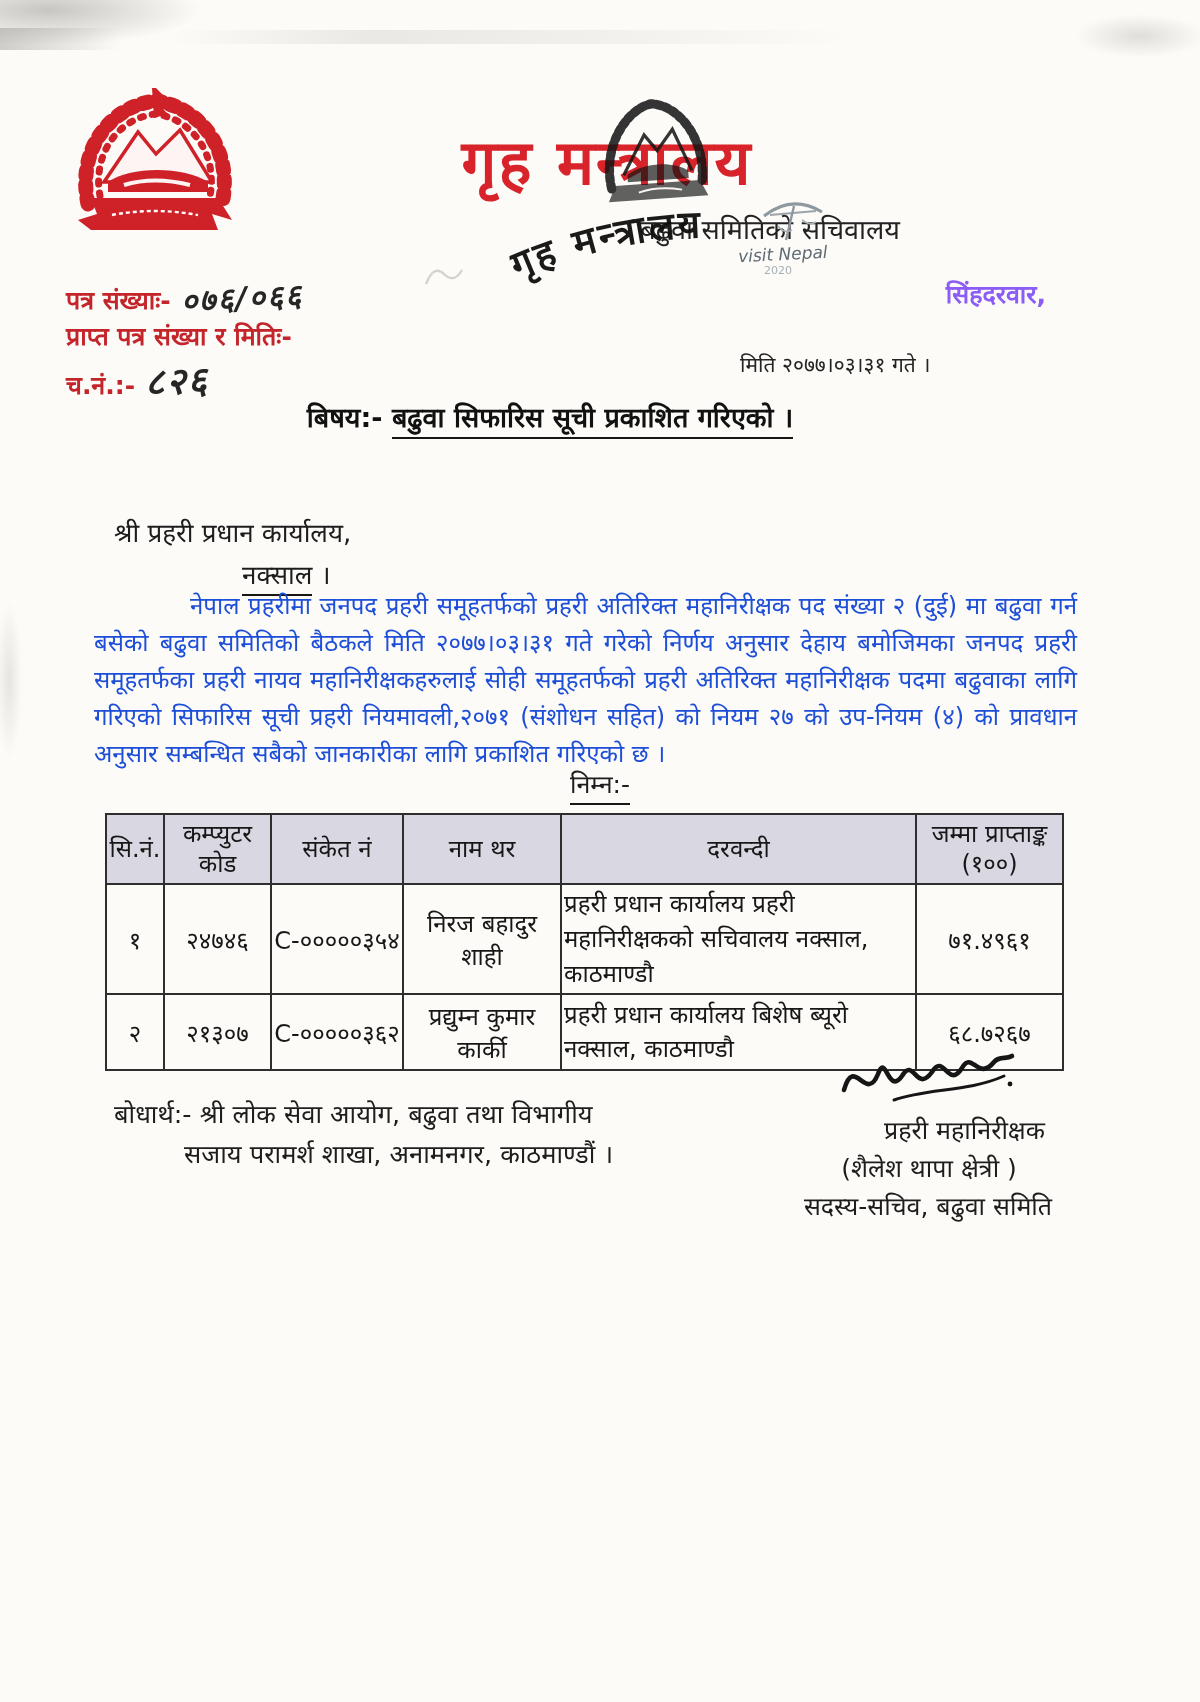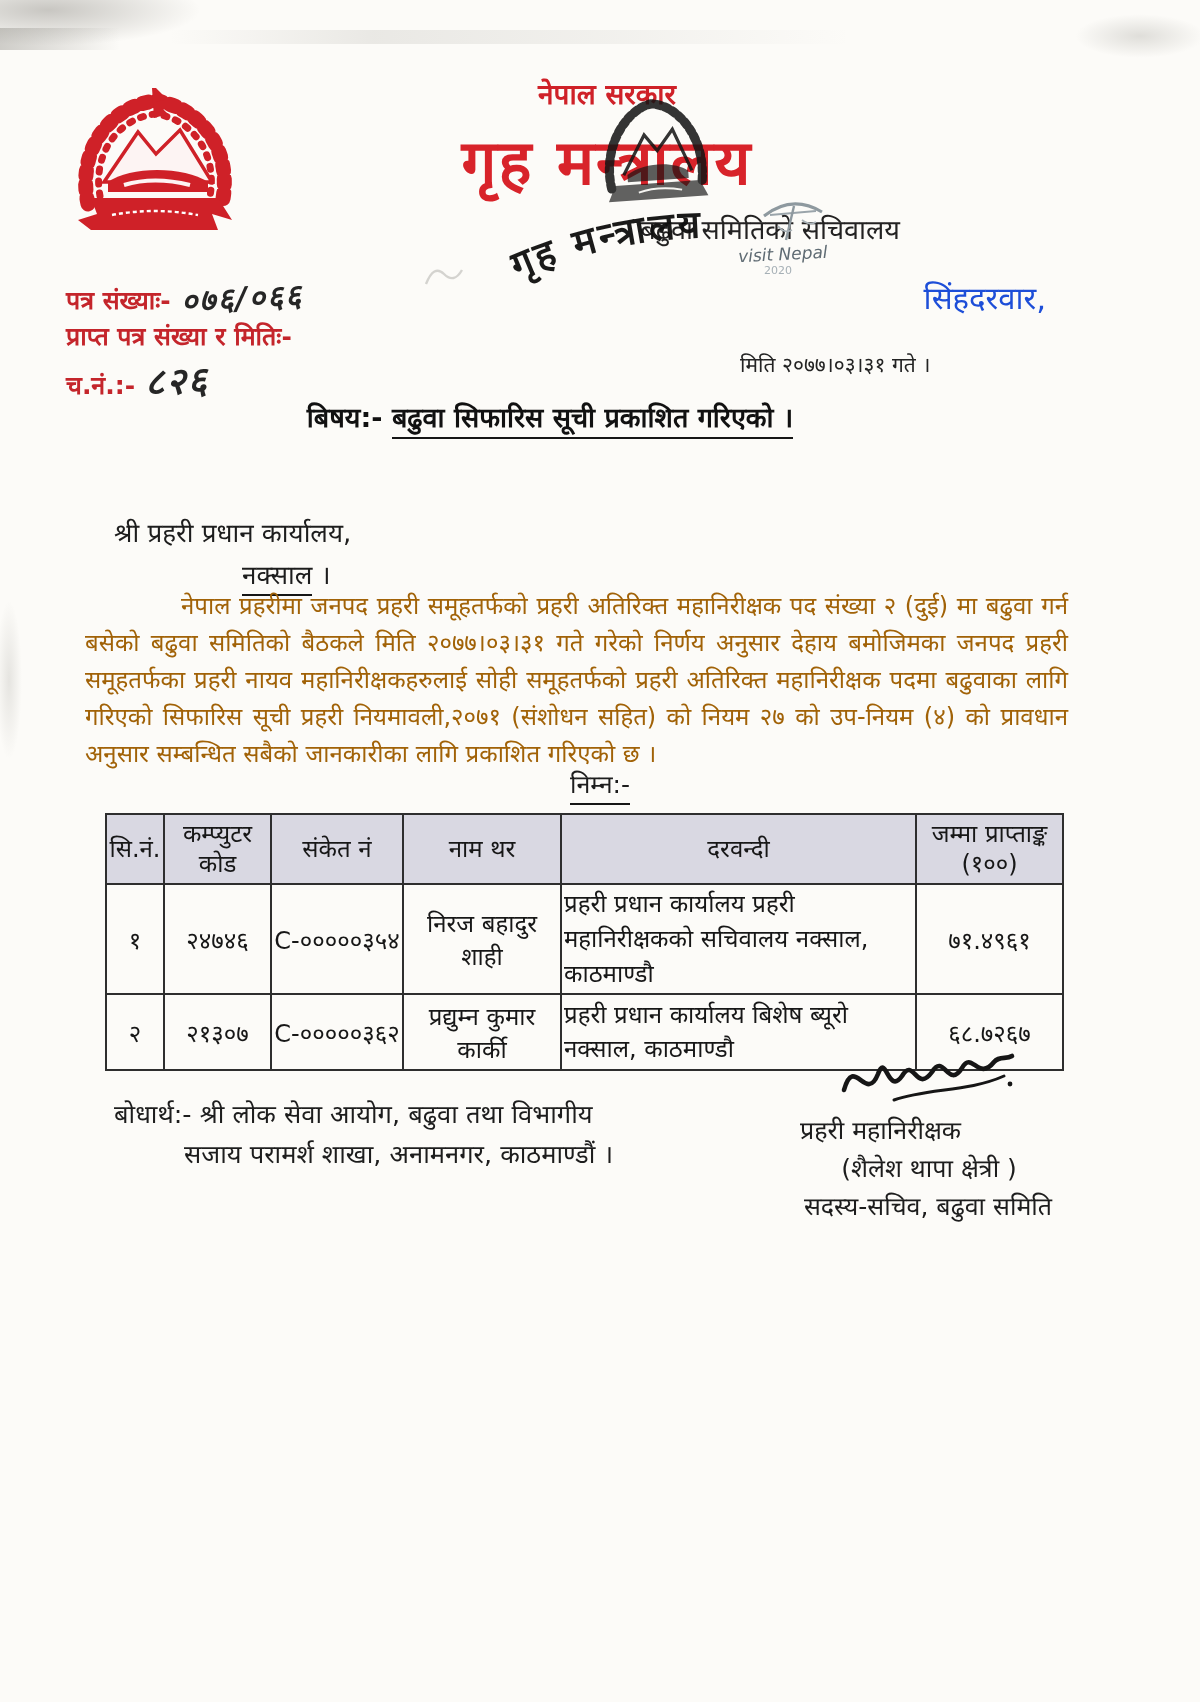--- a/index.html
+++ b/index.html
@@ -32,43 +32,43 @@
   .vn-year{position:absolute;left:34px;top:64px;font-size:11px;color:#a6b0b6;}
 
   
   .redlab{color:#c4252b;font-weight:bold;font-size:25px;white-space:nowrap;}
   .refline1{left:66px;top:276px;}
   .refline2{left:66px;top:318px;}
   .refline3{left:66px;top:354px;}
   .hand{display:inline-block;font-size:31px;font-weight:600;font-style:italic;color:#262626;
         transform:rotate(-3deg);margin-left:10px;letter-spacing:2px;}
   .hand2{font-size:37px;transform:rotate(-2deg);}
-  .addr1{left:760px;top:276px;width:286px;text-align:right;color:#1d4ed8;font-weight:normal;font-size:31px;}
+  .addr1{left:760px;top:276px;width:286px;text-align:right;color:#8b5cf6;font-weight:bold;font-size:25px;}
   .addr2{left:760px;top:312px;width:286px;text-align:right;color:#c4252b;font-weight:bold;font-size:27px;}
   .addr3{left:740px;top:350px;width:306px;text-align:left;color:#232323;font-size:21px;}
 
   
   .subject{left:150px;top:398px;width:800px;text-align:center;font-size:27px;font-weight:bold;color:#111;}
   .u{border-bottom:2.5px solid #161616;padding-bottom:4px;}
   .recip1{left:114px;top:514px;font-size:26px;}
   .recip2{left:242px;top:556px;font-size:26px;}
-  .bodypara{left:85px;top:588px;width:983px;font-size:24px;line-height:37px;text-align:justify;text-indent:96px;color:#a16207;}
+  .bodypara{left:94px;top:588px;width:983px;font-size:24px;line-height:37px;text-align:justify;text-indent:96px;color:#1d4ed8;}
   .listintro{left:400px;top:766px;width:400px;text-align:center;font-size:25px;}
 
   
   table.promo{position:absolute;left:105px;top:813px;width:957px;border-collapse:collapse;table-layout:fixed;font-size:24px;color:#171717;}
   table.promo th,table.promo td{border:2px solid #2e2e2e;overflow:hidden;}
   table.promo thead th{background:#d9d8e2;font-weight:normal;height:64px;line-height:1.25;padding:2px;}
   table.promo tbody td{height:70px;padding:2px;}
   td.c,th.c{text-align:center;}
   td.post{text-align:left;padding:4px 10px;line-height:1.45;}
 
   
   .sig{left:836px;top:1044px;width:185px;height:74px;}
-  .sigtitle{left:800px;top:1112px;width:245px;text-align:left;font-size:25px;}
+  .sigtitle{left:800px;top:1112px;width:245px;text-align:right;font-size:25px;}
   .signame{left:795px;top:1150px;width:268px;text-align:center;font-size:25px;}
   .sigrole{left:773px;top:1188px;width:310px;text-align:center;font-size:25px;}
   .cc1{left:114px;top:1096px;font-size:25.5px;}
   .cc2{left:184px;top:1136px;font-size:25.5px;}
   .pencil{left:420px;top:258px;width:46px;height:34px;opacity:.35;}
 </style>
 </head>
 <body>
 
 <div id="paper">
@@ -86,21 +86,20 @@
     <path d="M22,118 C10,62 46,20 89,15 C132,20 168,62 156,118" stroke="#cf2128" stroke-width="15" fill="none" stroke-dasharray="6 8" stroke-linecap="round"></path>
     <path d="M34,110 C26,66 54,32 89,28 C124,32 152,66 144,110" stroke="#cf2128" stroke-width="7" fill="none" stroke-dasharray="3 9" stroke-linecap="round"></path>
     <path d="M86,2 l4,0 l11,11 l-11,3 l12,12 l-14,4 z" fill="#cf2128"></path>
     <path d="M38,96 L72,46 L90,68 L114,44 L146,96 Z" fill="#fdf4f3" stroke="#cf2128" stroke-width="3.5"></path>
     <path d="M42,96 C64,80 118,80 142,96 L142,106 L42,106 Z" fill="#cf2128"></path>
     <path d="M58,99 Q88,90 124,99" stroke="#fdf4f3" stroke-width="4" fill="none"></path>
     <path d="M25,112 L152,112 L166,134 L146,128 L152,144 L25,144 L12,134 L31,128 Z" fill="#cf2128"></path>
     <path d="M46,129 Q88,121 132,129" stroke="#fff" stroke-width="2.4" fill="none" stroke-dasharray="4 3"></path>
   </svg>
 
-  <div class="abs govt">नेपाल सरकार</div>
   <div class="abs ministry">गृह मन्त्रालय</div>
   <div class="abs secretariat">बढुवा समितिको सचिवालय</div>
 
   <div class="abs stamp">
     <svg class="stamp-emblem" viewBox="0 0 130 130">
       <path d="M16,100 C8,52 40,14 65,11 C94,14 122,52 114,100" stroke="#141414" stroke-width="10" fill="none" stroke-dasharray="5 4" stroke-linecap="round"></path>
       <path d="M30,86 L55,44 L68,62 L86,40 L104,86" stroke="#141414" stroke-width="3.5" fill="none"></path>
       <path d="M34,86 C52,74 84,74 100,86 L100,94 L34,94 Z" fill="#141414" opacity=".8"></path>
       <path d="M20,97 L112,97 L120,114 L12,114 Z" fill="#141414" opacity=".78"></path>
       <path d="M45,106 Q66,100 92,106" stroke="#f5f4f0" stroke-width="2" fill="none"></path>

